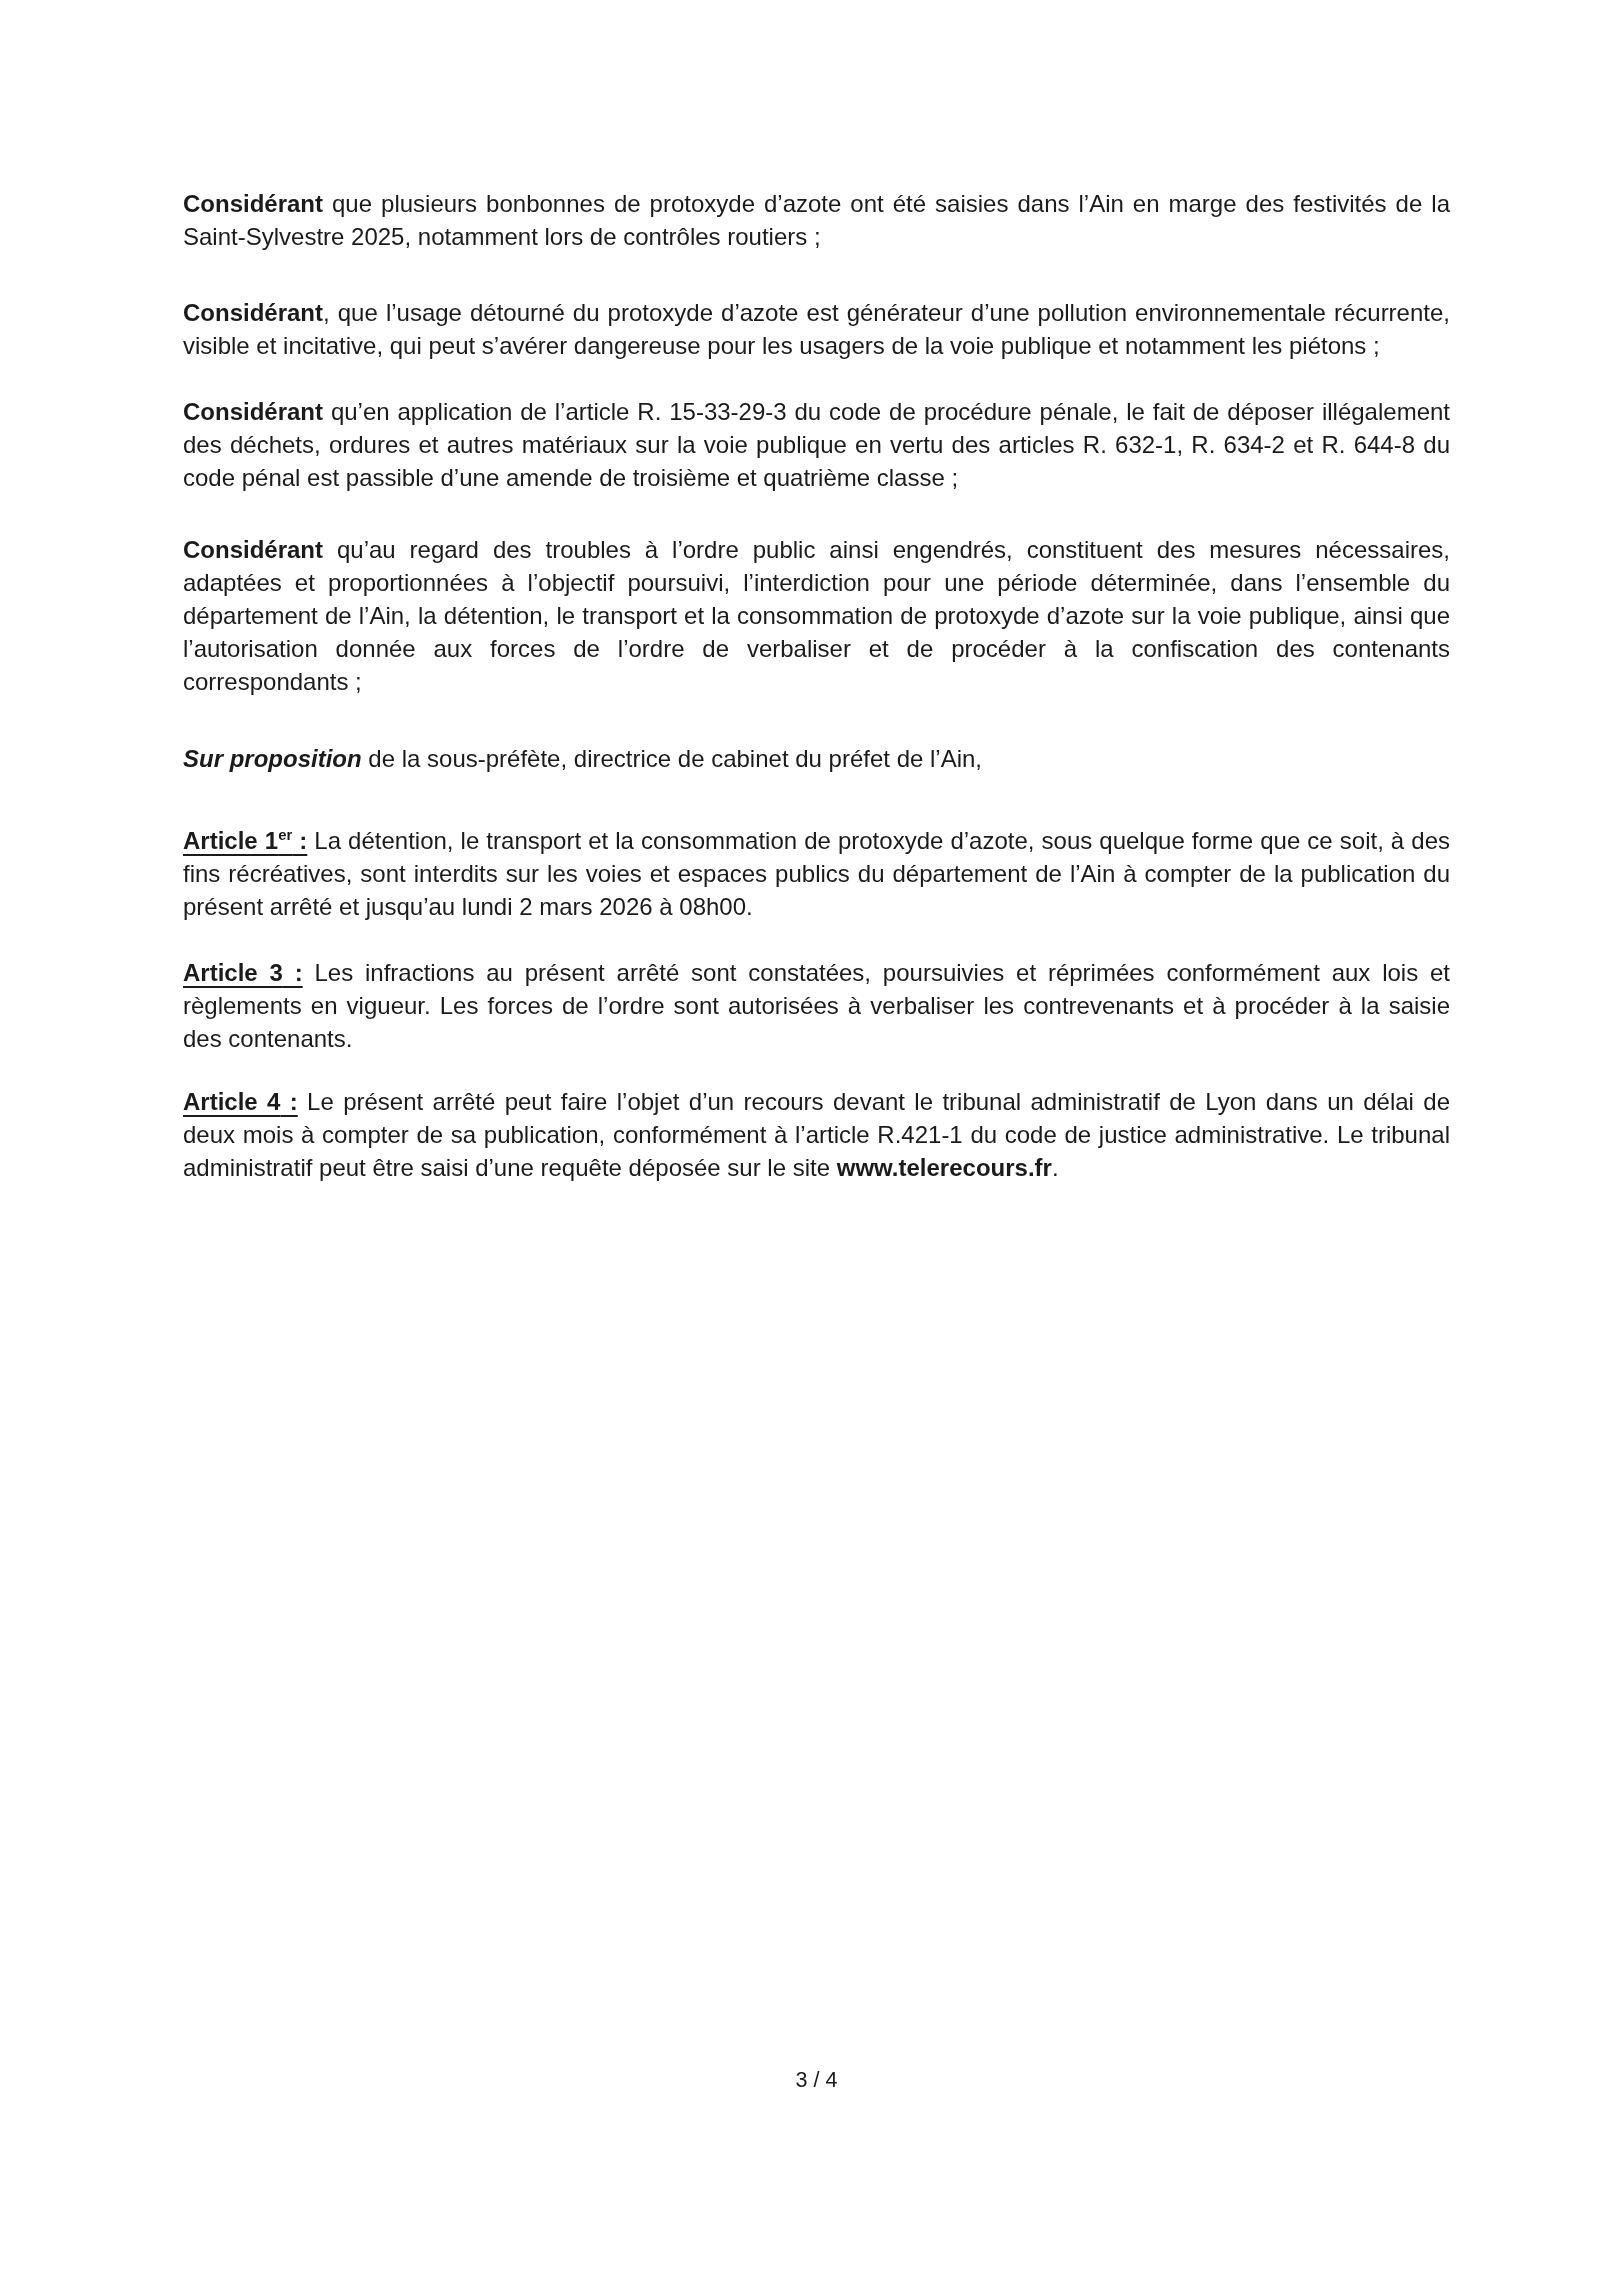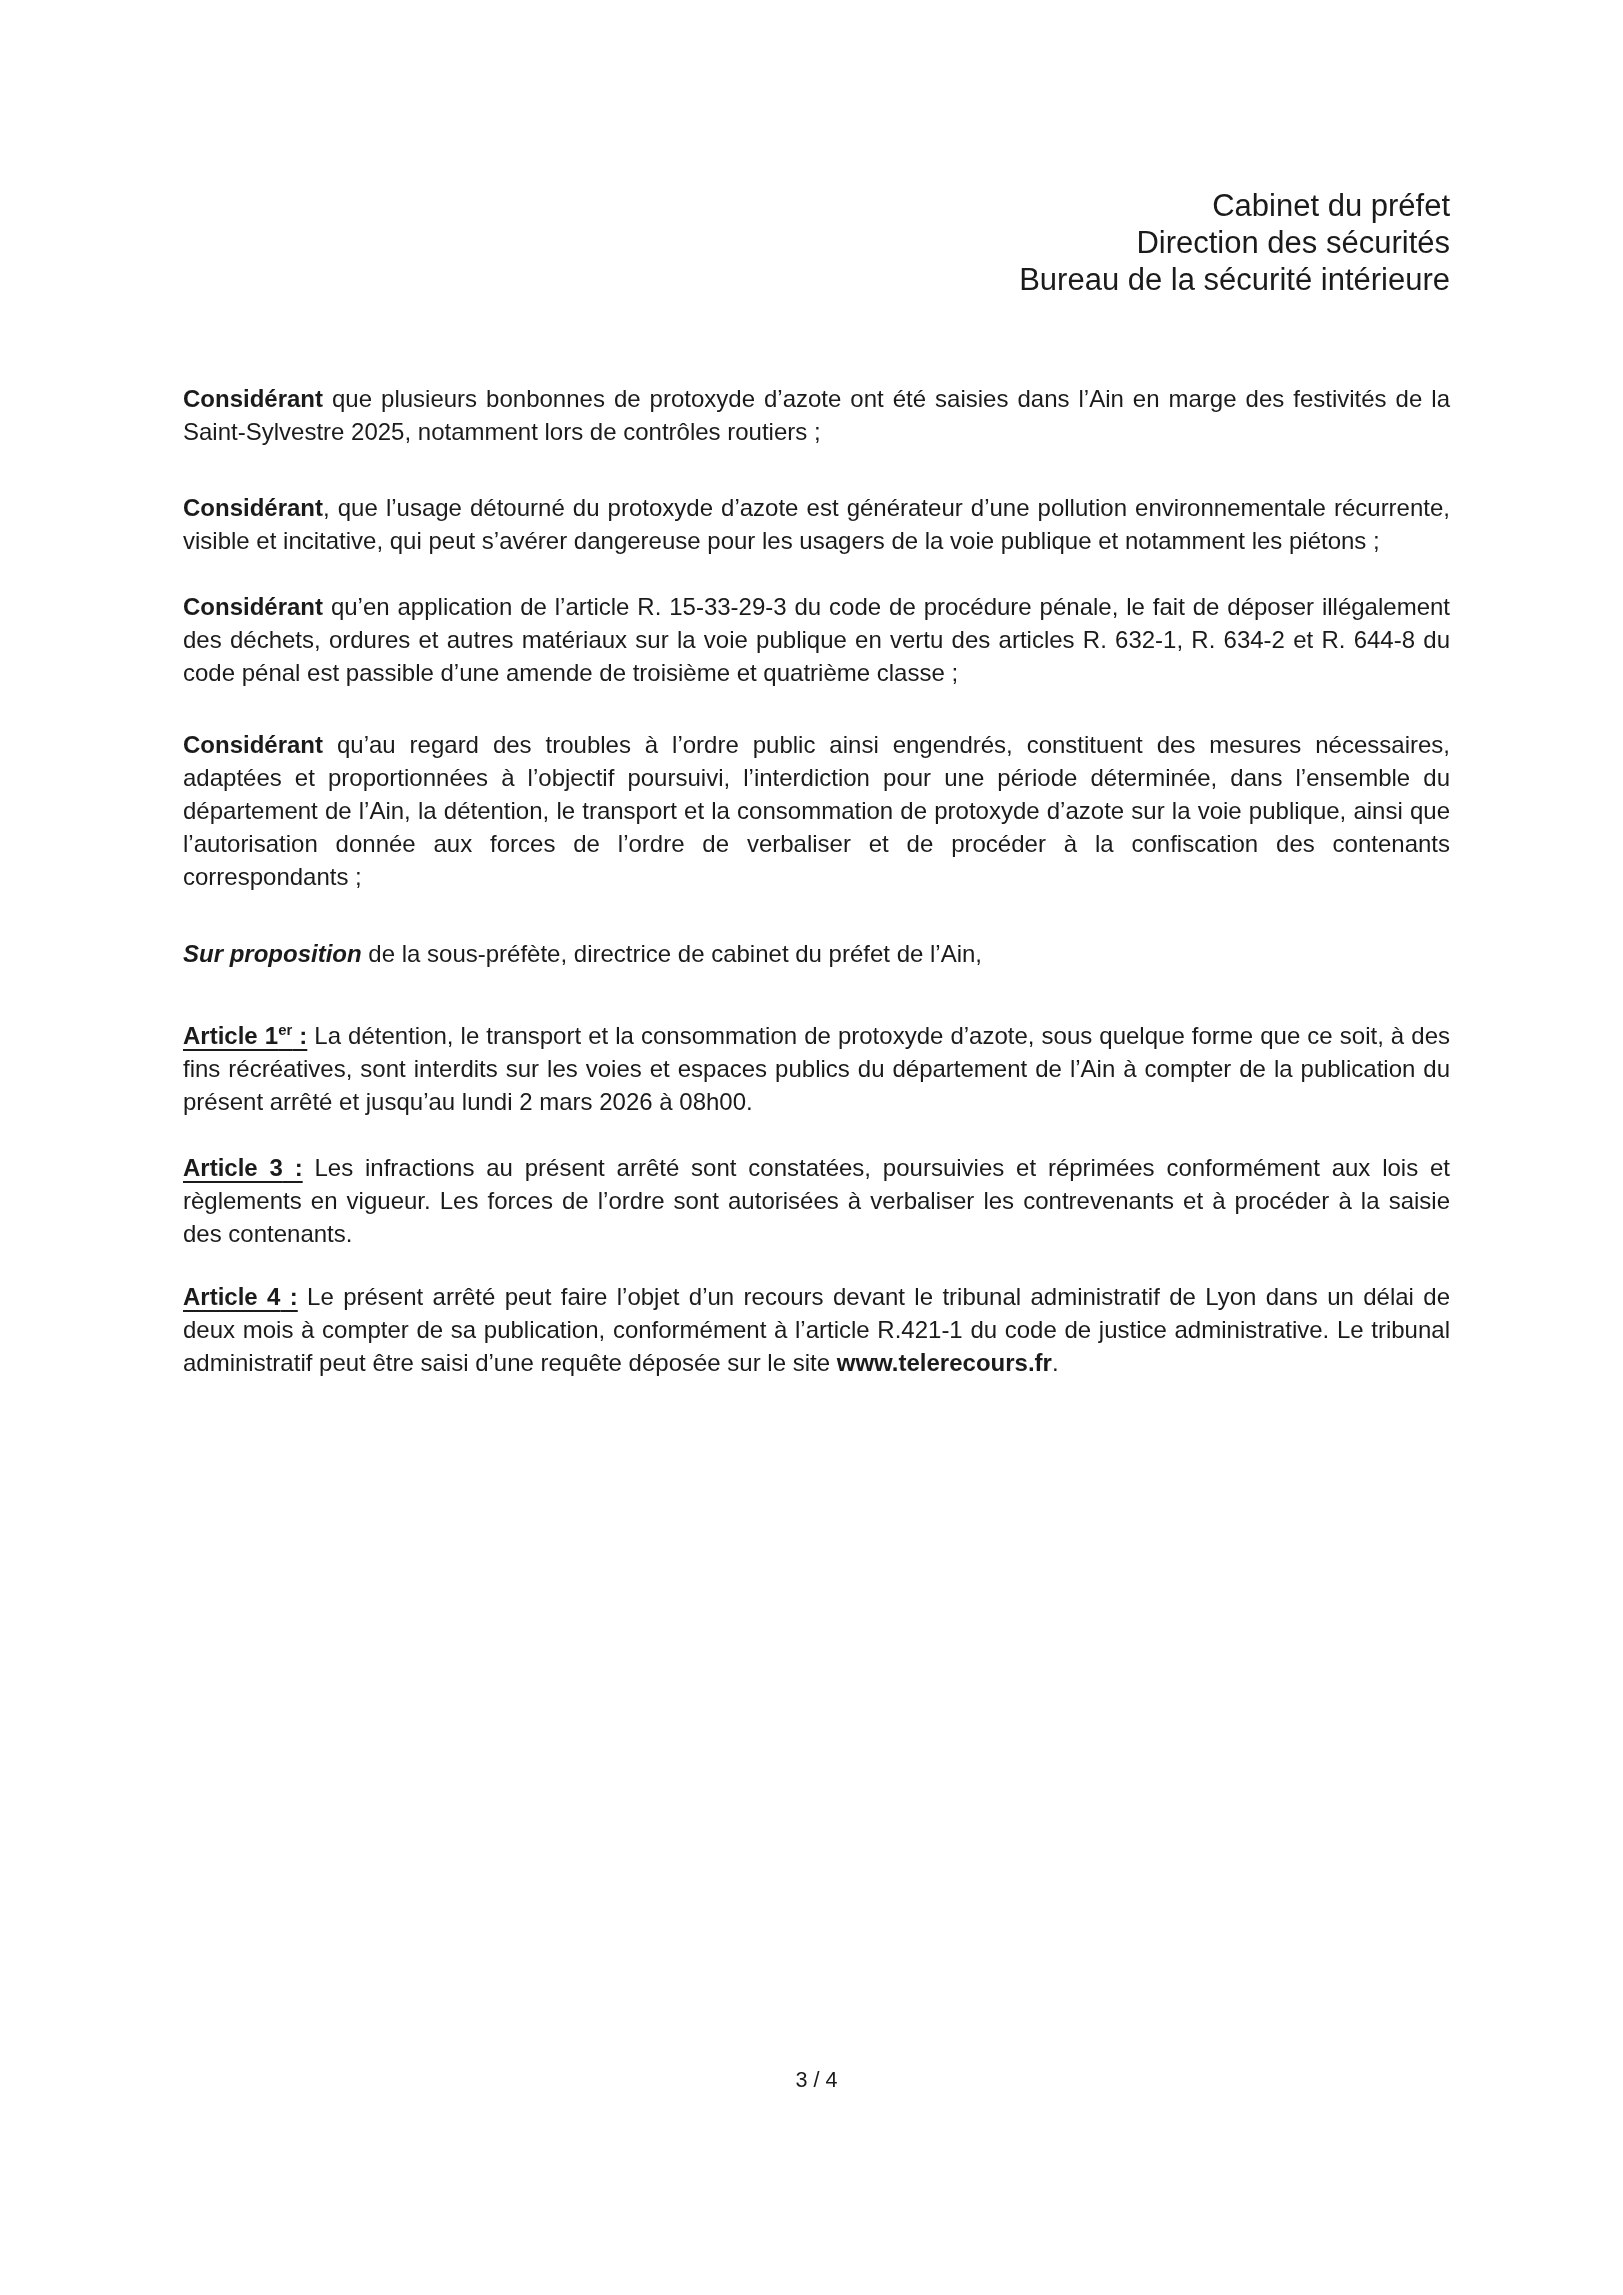--- a/index.html
+++ b/index.html
@@ -79,25 +79,20 @@
     font-size: 21.6px;
     line-height: 26px;
   }
 </style>
 </head>
 <body>
 
 <div class="page">
   <div class="content">
 
-    <div class="header">
-      <div>Cabinet du préfet</div>
-      <div>Direction des sécurités</div>
-      <div>Bureau de la sécurité intérieure</div>
-    </div>
 
     <p class="para p-c1"><span class="lead-bold">Considérant</span><span> que plusieurs bonbonnes de protoxyde d’azote ont été saisies dans l’Ain en marge des festivités de la Saint-Sylvestre 2025, notamment lors de contrôles routiers ;</span></p>
 
     <p class="para p-c2"><span class="lead-bold">Considérant</span><span>, que l’usage détourné du protoxyde d’azote est générateur d’une pollution environnementale récurrente, visible et incitative, qui peut s’avérer dangereuse pour les usagers de la voie publique et notamment les piétons ;</span></p>
 
     <p class="para p-c3"><span class="lead-bold">Considérant</span><span> qu’en application de l’article R. 15-33-29-3 du code de procédure pénale, le fait de déposer illégalement des déchets, ordures et autres matériaux sur la voie publique en vertu des articles R. 632-1, R. 634-2 et R. 644-8 du code pénal est passible d’une amende de troisième et quatrième classe ;</span></p>
 
     <p class="para p-c4"><span class="lead-bold">Considérant</span><span> qu’au regard des troubles à l’ordre public ainsi engendrés, constituent des mesures nécessaires, adaptées et proportionnées à l’objectif poursuivi, l’interdiction pour une période déterminée, dans l’ensemble du département de l’Ain, la détention, le transport et la consommation de protoxyde d’azote sur la voie publique, ainsi que l’autorisation donnée aux forces de l’ordre de verbaliser et de procéder à la confiscation des contenants correspondants ;</span></p>
 
     <p class="para p-sp"><span class="lead-bold-italic">Sur proposition</span><span> de la sous-préfète, directrice de cabinet du préfet de l’Ain,</span></p>

